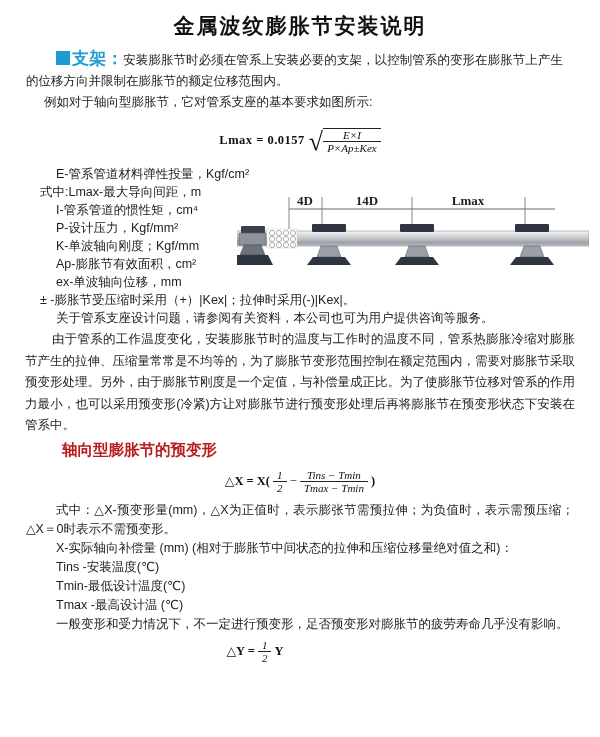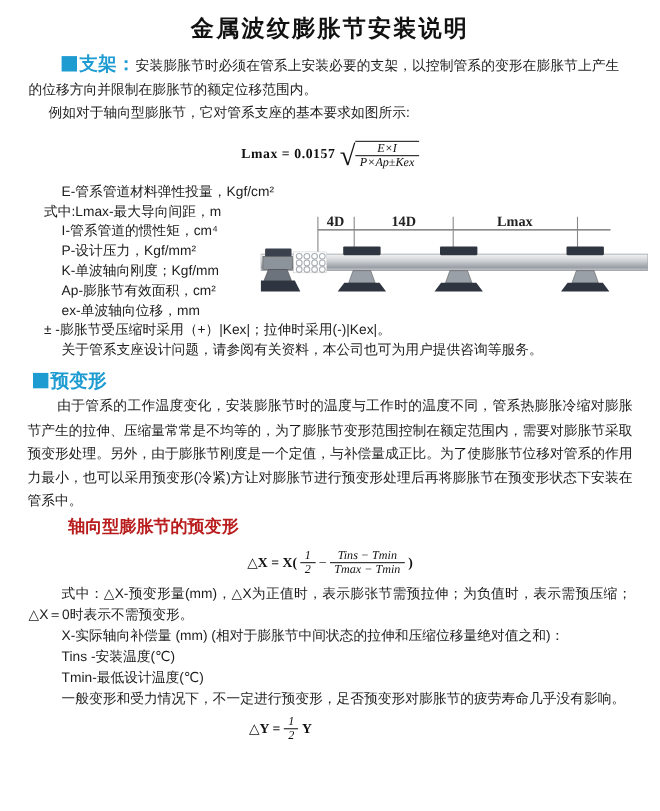--- a/index.html
+++ b/index.html
@@ -156,21 +156,20 @@
         <polygon points="164,64 196,64 202,72 158,72" fill="#2e3540"></polygon>
       </g>
       <g>
         <rect x="278" y="31" width="34" height="8" fill="#2e3540" rx="1"></rect>
         <polygon points="287,53 303,53 307,64 283,64" fill="#9aa0a8" stroke="#555" stroke-width="0.5"></polygon>
         <polygon points="279,64 311,64 317,72 273,72" fill="#2e3540"></polygon>
       </g>
     </svg>
   </div>
 
-  <div class="sec2-head"><span class="sq"></span><span class="sec-title">预变形</span></div>
 
   <p class="body-par">由于管系的工作温度变化，安装膨胀节时的温度与工作时的温度不同，管系热膨胀冷缩对膨胀节产生的拉伸、压缩量常常是不均等的，为了膨胀节变形范围控制在额定范围内，需要对膨胀节采取预变形处理。另外，由于膨胀节刚度是一个定值，与补偿量成正比。为了使膨胀节位移对管系的作用力最小，也可以采用预变形(冷紧)方让对膨胀节进行预变形处理后再将膨胀节在预变形状态下安装在管系中。</p>
 
   <div class="sub-head">轴向型膨胀节的预变形</div>
 
   <div class="formula f2">
     <span class="dx">△X = X(</span>
     <span class="frac">
         <span class="num">1</span>
         <span class="den">2</span>
@@ -180,20 +179,21 @@
         <span class="num">Tins − Tmin</span>
         <span class="den">Tmax − Tmin</span>
       </span>
     <span class="dx">)</span>
   </div>
 
   <p class="explain">式中：△X-预变形量(mm)，△X为正值时，表示膨张节需预拉伸；为负值时，表示需预压缩；△X＝0时表示不需预变形。</p>
   <div class="mleft">X-实际轴向补偿量 (mm) (相对于膨胀节中间状态的拉伸和压缩位移量绝对值之和)：</div>
   <div class="mleft">Tins -安装温度(℃)</div>
   <div class="mleft">Tmin-最低设计温度(℃)</div>
+  <div class="mleft">Tmax -最高设计温 (℃)</div>
   <p class="note-line">一般变形和受力情况下，不一定进行预变形，足否预变形对膨胀节的疲劳寿命几乎没有影响。</p>
 
 
   <div class="formula f3">
     <span class="dy">△Y =</span>
     <span class="frac">
         <span class="num">1</span>
         <span class="den">2</span>
       </span>
     <span class="dy">Y</span>

